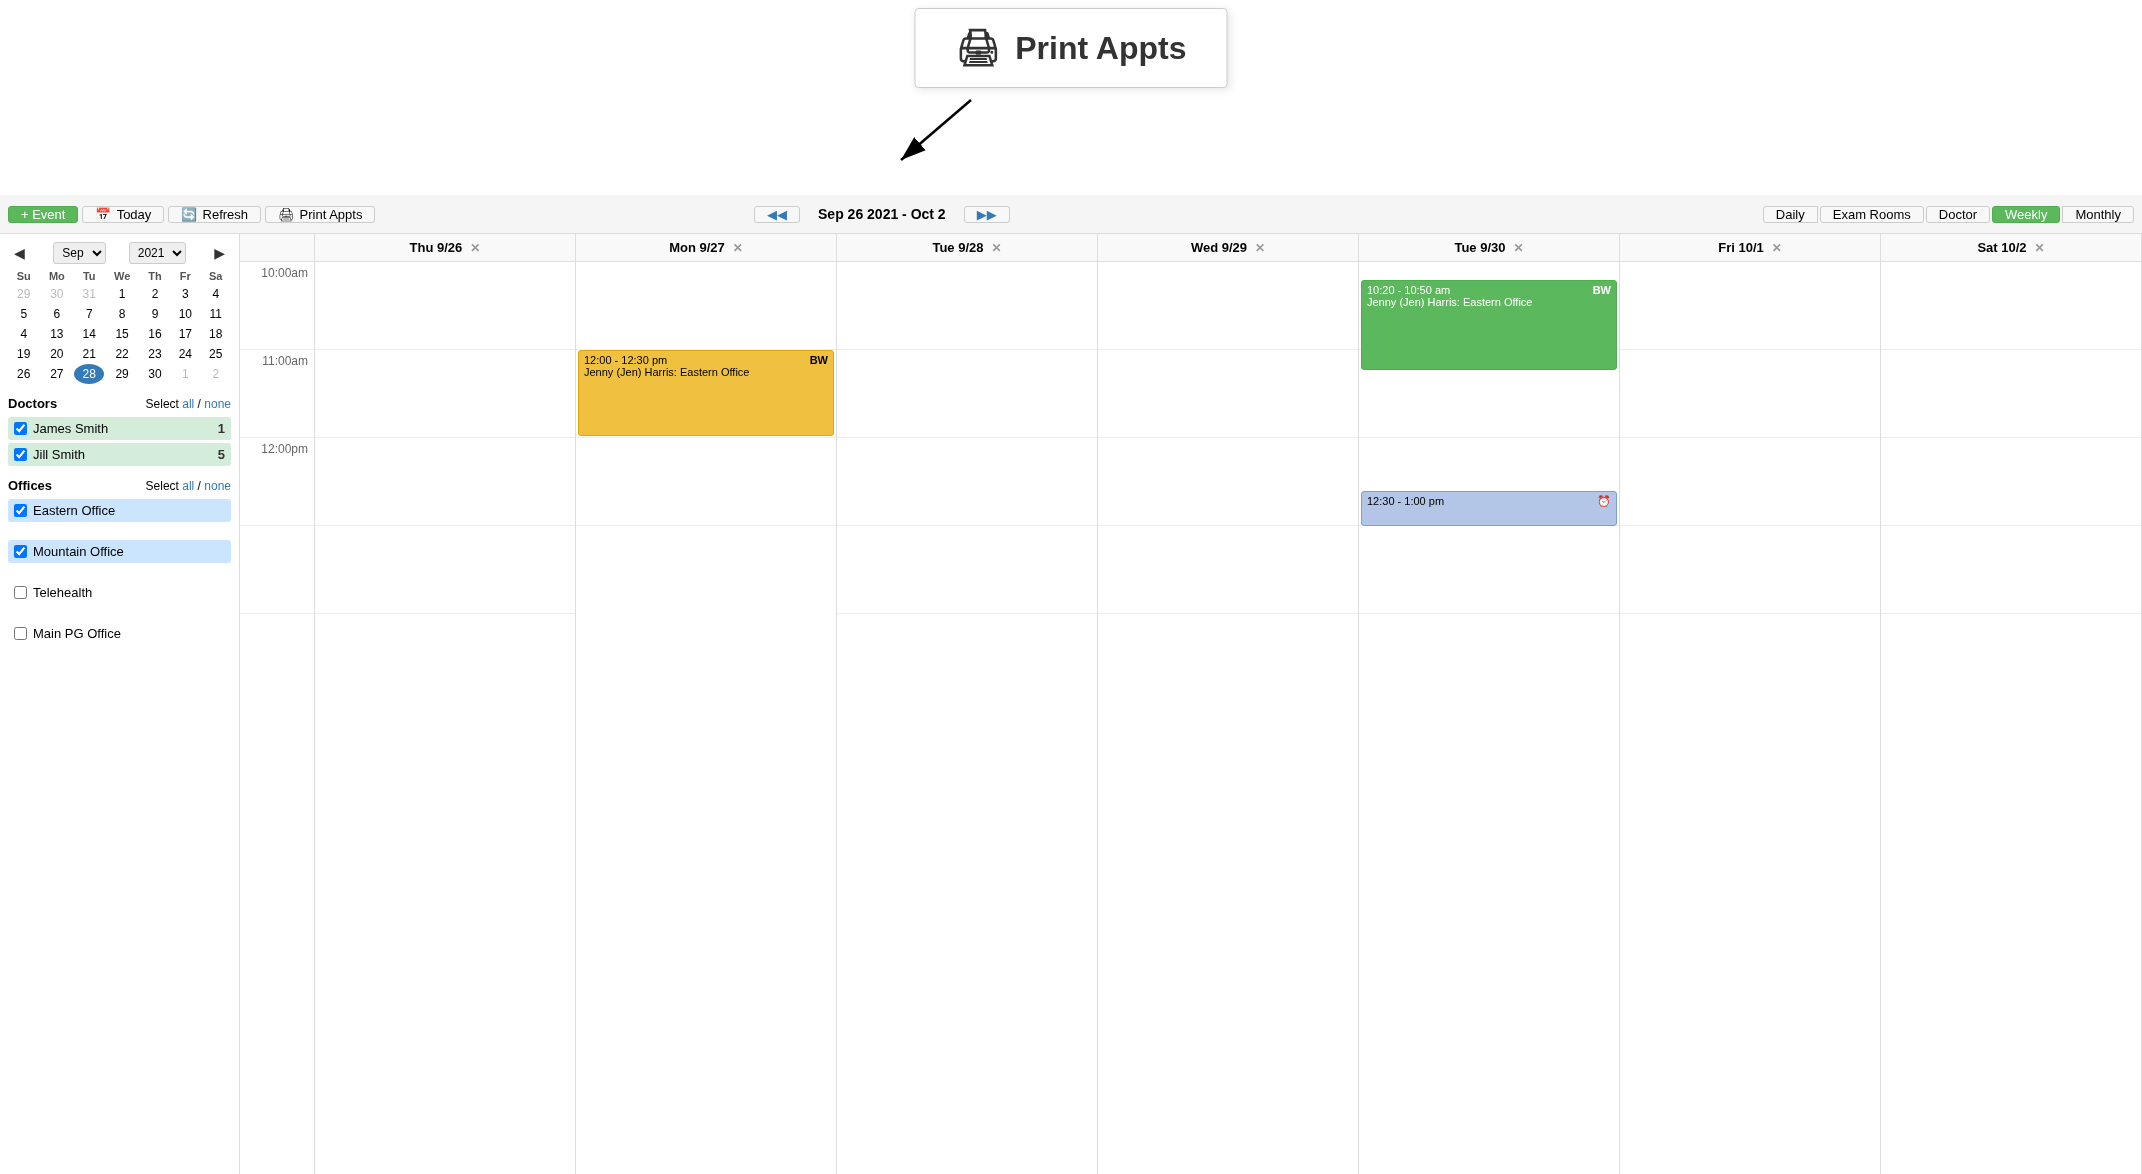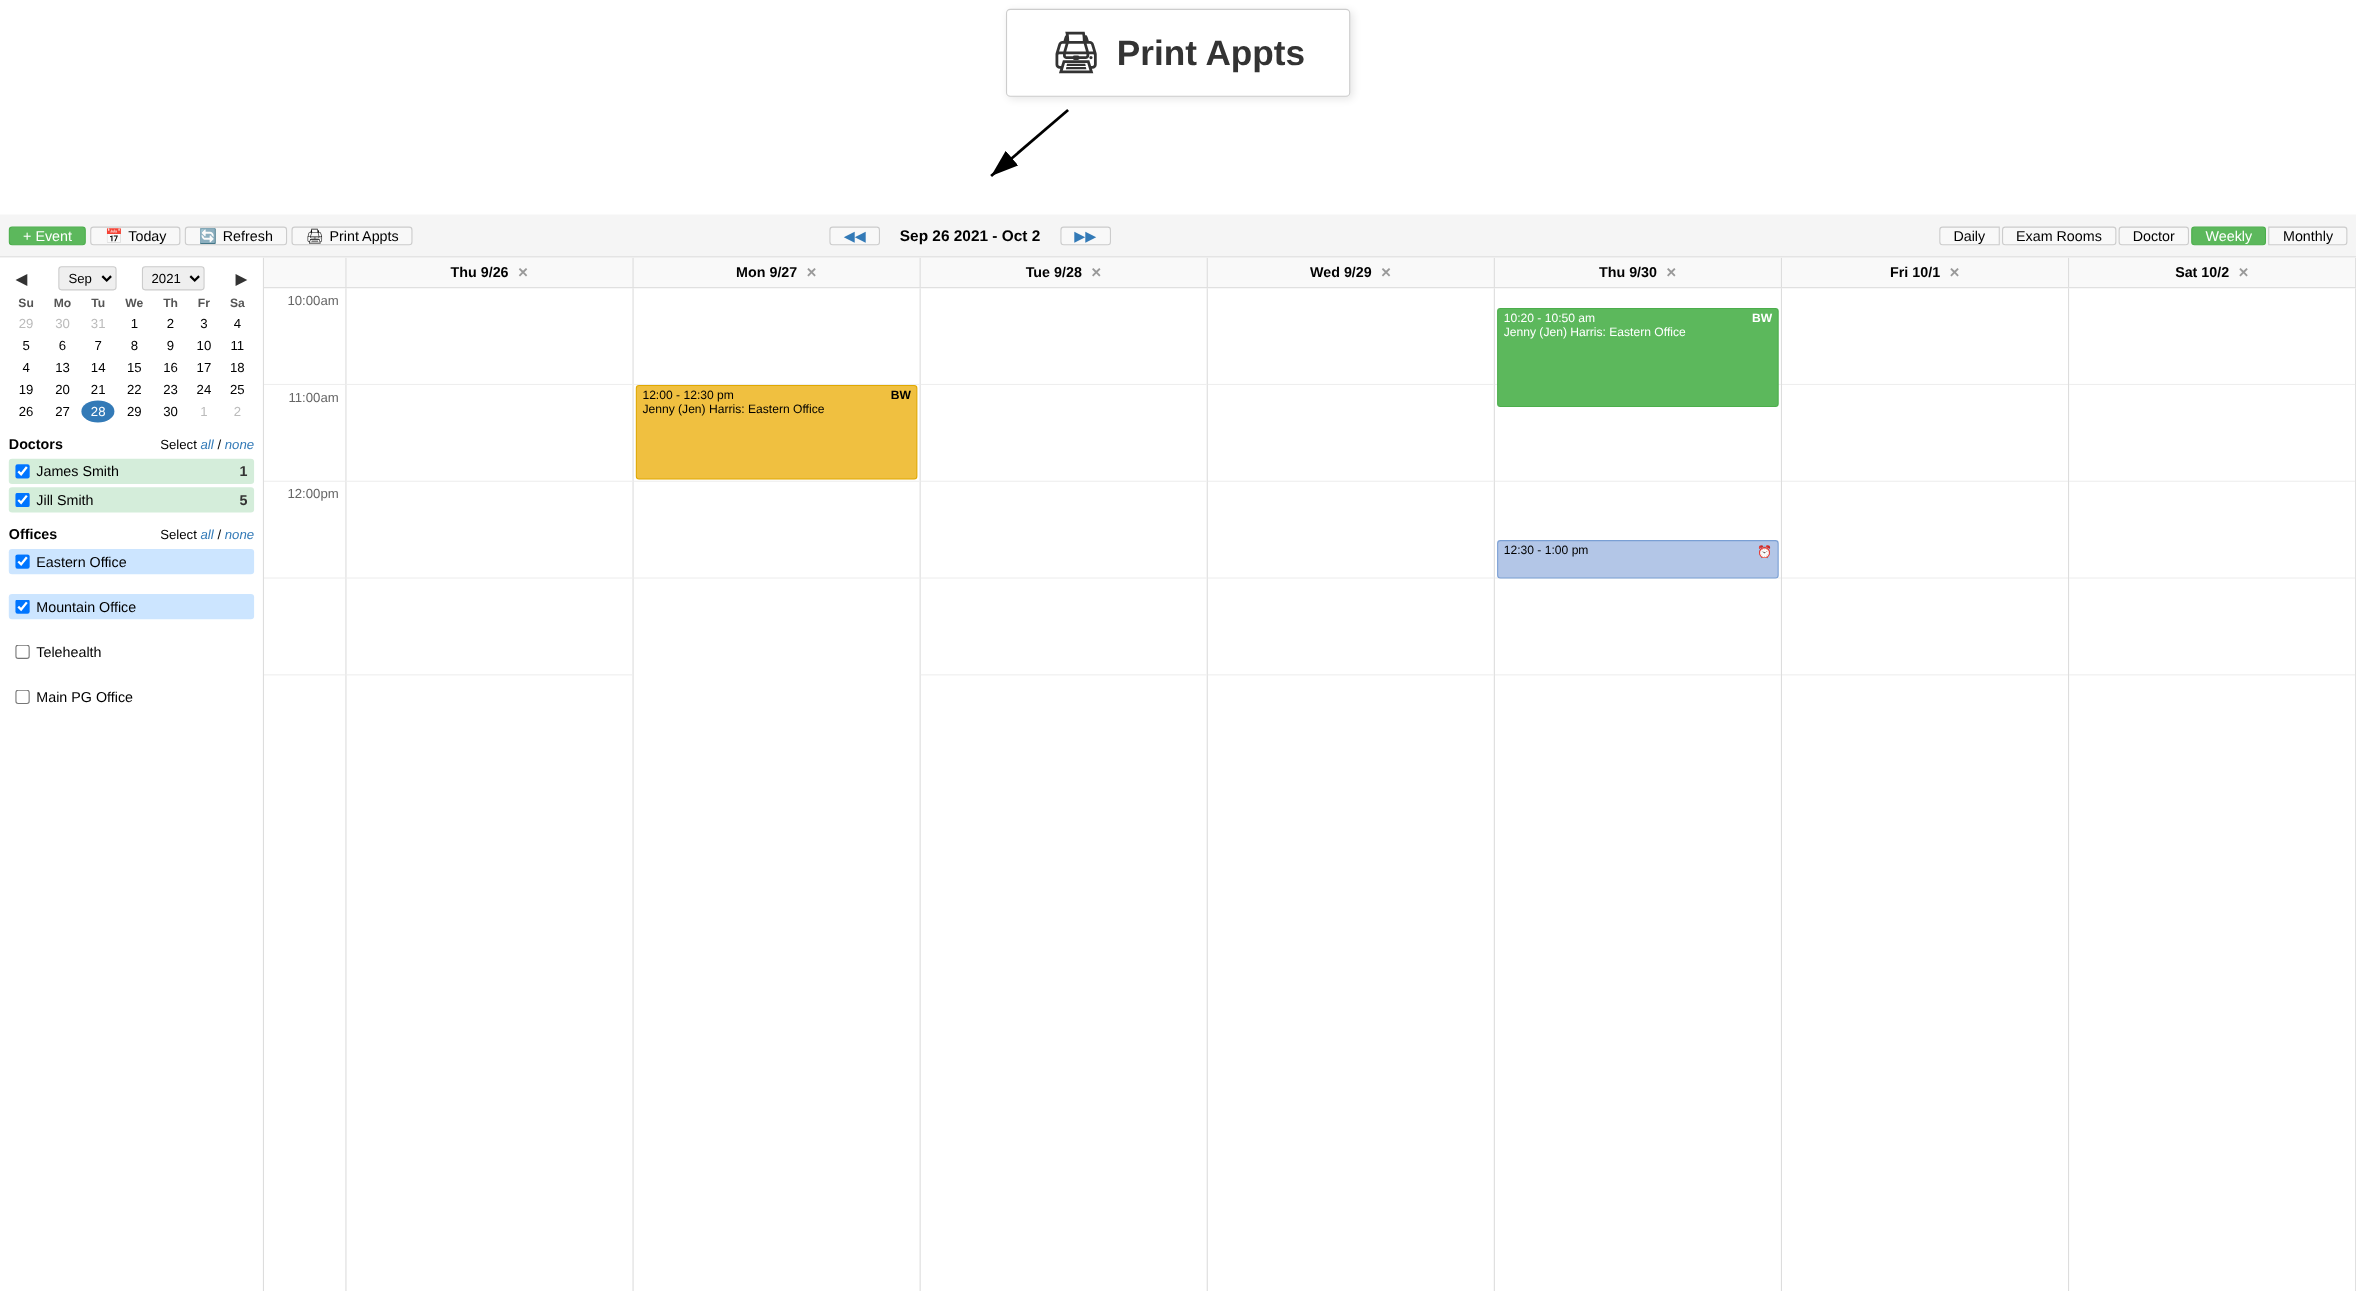--- a/index.html
+++ b/index.html
@@ -170,21 +170,21 @@
 
     
     .section-header {
       font-weight: bold;
       margin-bottom: 6px;
       display: flex;
       align-items: center;
       justify-content: space-between;
     }
     .select-links { font-weight: normal; font-size: 12px; }
-    .select-links a { color: #337ab7; text-decoration: none; font-style: italic; }
+    .select-links a { color: #337ab7; text-decoration: none; }
 
     .doctor-item {
       display: flex;
       align-items: center;
       gap: 6px;
       padding: 4px 6px;
       border-radius: 3px;
       margin-bottom: 3px;
     }
     .doctor-item.james { background: #d4edda; }
@@ -504,21 +504,21 @@
         </div>
         <div class="day-col-header">
           <span>Tue 9/28</span>
           <span class="close-x">✕</span>
         </div>
         <div class="day-col-header">
           <span>Wed 9/29</span>
           <span class="close-x">✕</span>
         </div>
         <div class="day-col-header">
-          <span>Thu 9/30</span>
+          <span>Tue 9/30</span>
           <span class="close-x">✕</span>
         </div>
         <div class="day-col-header">
           <span>Fri 10/1</span>
           <span class="close-x">✕</span>
         </div>
         <div class="day-col-header">
           <span>Sat 10/2</span>
           <span class="close-x">✕</span>
         </div>

